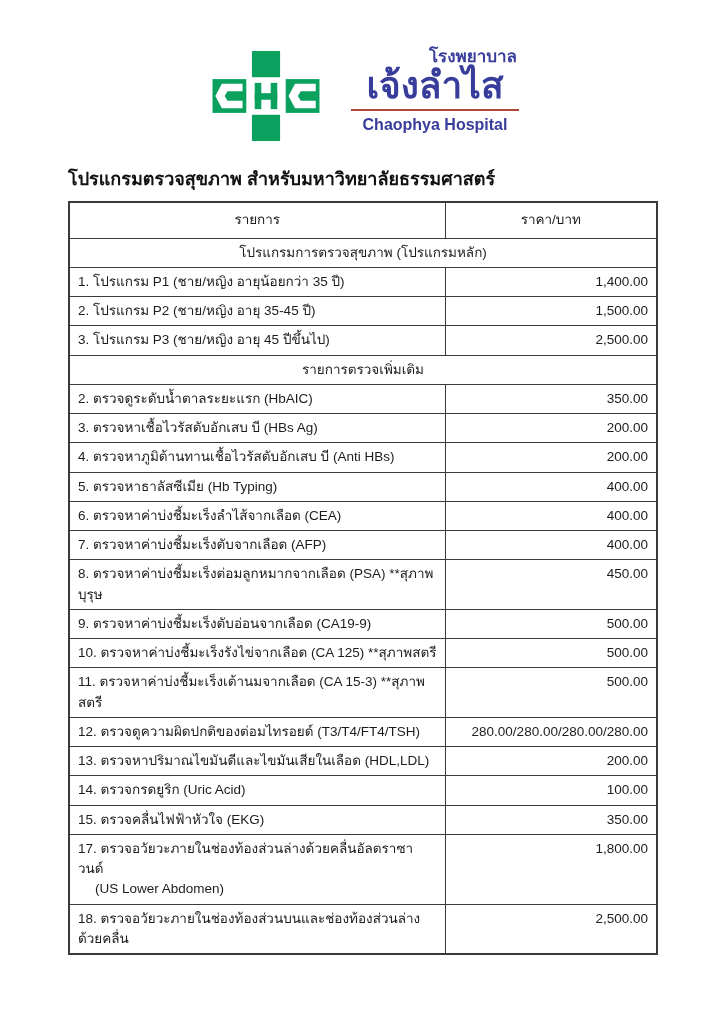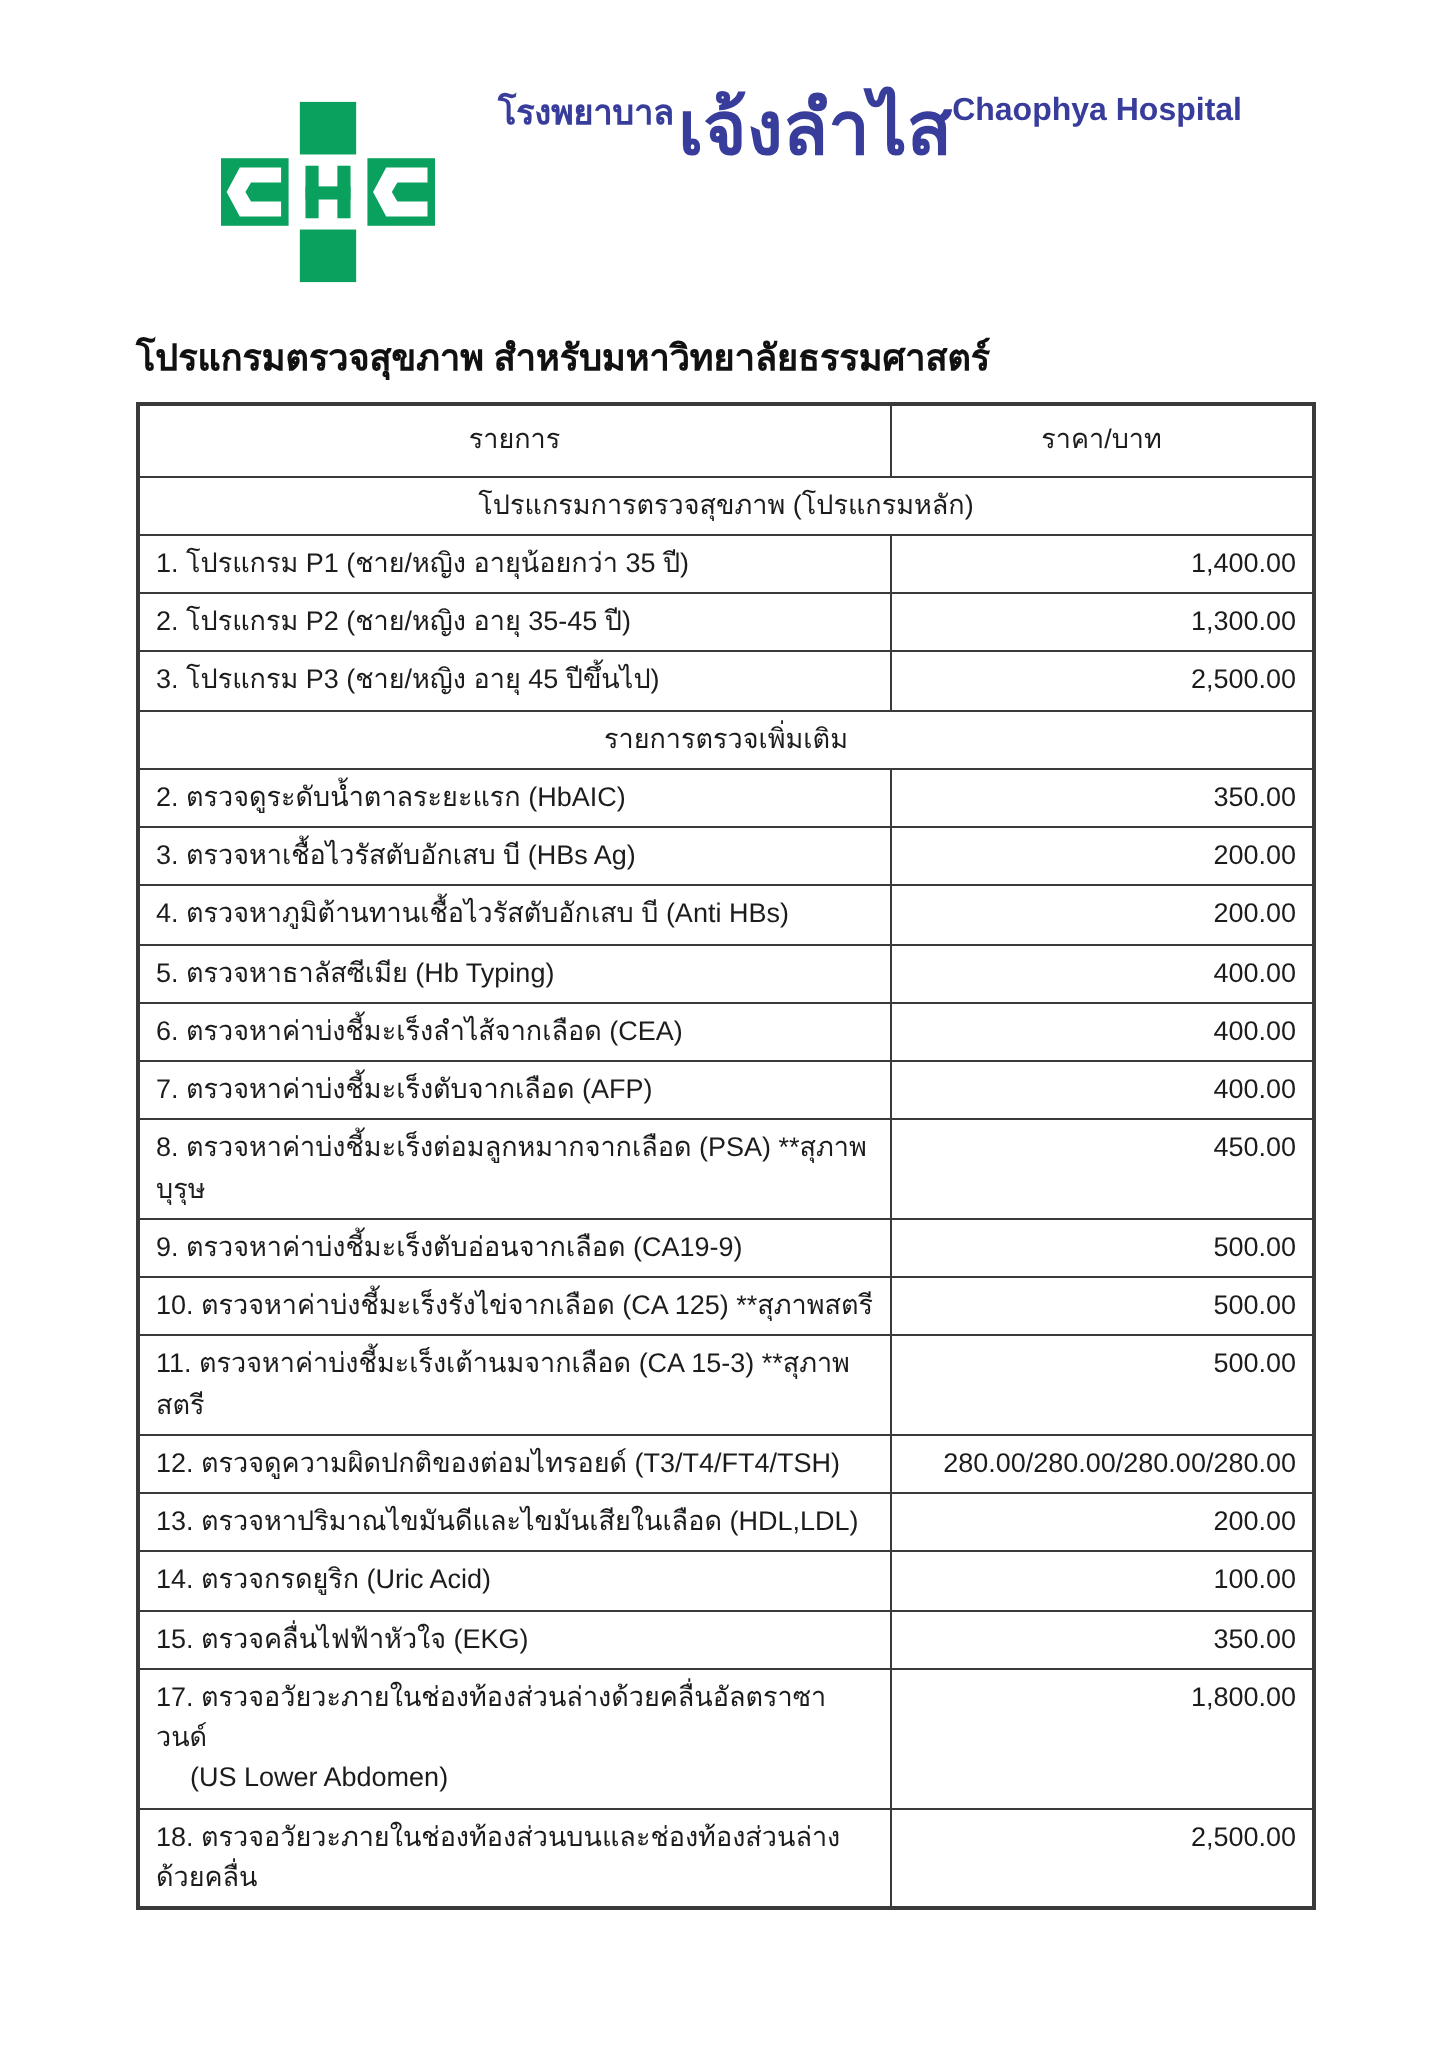--- a/index.html
+++ b/index.html
@@ -10,21 +10,21 @@
     -webkit-font-smoothing:antialiased;
   }
   .page{width:724px;min-height:1024px;box-sizing:border-box;padding-top:46px;}
 
   
   .logo-wrap{
     display:flex;align-items:flex-start;justify-content:center;
     gap:8px;width:fit-content;margin:0 auto;
   }
   .cross{display:block;margin-top:4px;}
-  .logo-text{display:flex;min-width:168px;margin-left:16px;}
+  .logo-text{display:flex;flex-direction:column;min-width:168px;margin-left:16px;}
   .logo-th-top{
     font-size:17px;font-weight:bold;color:#383c9b;
     text-align:right;line-height:1.25;padding-right:2px;
   }
   .logo-th-main{
     font-size:37px;font-weight:bold;color:#383c9b;
     line-height:1.05;text-align:center;white-space:nowrap;
   }
   .logo-underline{height:2px;background:#ab4a3c;margin:3px 0 4px 0;}
   .logo-en{
@@ -115,21 +115,21 @@
         <tr>
           <td class="item">
             <div>1. โปรแกรม P1 (ชาย/หญิง อายุน้อยกว่า 35 ปี)</div>
           </td>
           <td class="price">1,400.00</td>
         </tr>
         <tr>
           <td class="item">
             <div>2. โปรแกรม P2 (ชาย/หญิง อายุ 35-45 ปี)</div>
           </td>
-          <td class="price">1,300.00</td>
+          <td class="price">1,500.00</td>
         </tr>
         <tr>
           <td class="item">
             <div>3. โปรแกรม P3 (ชาย/หญิง อายุ 45 ปีขึ้นไป)</div>
           </td>
           <td class="price">2,500.00</td>
         </tr>
         <tr>
           <td colspan="2" class="section">รายการตรวจเพิ่มเติม</td>
         </tr>

